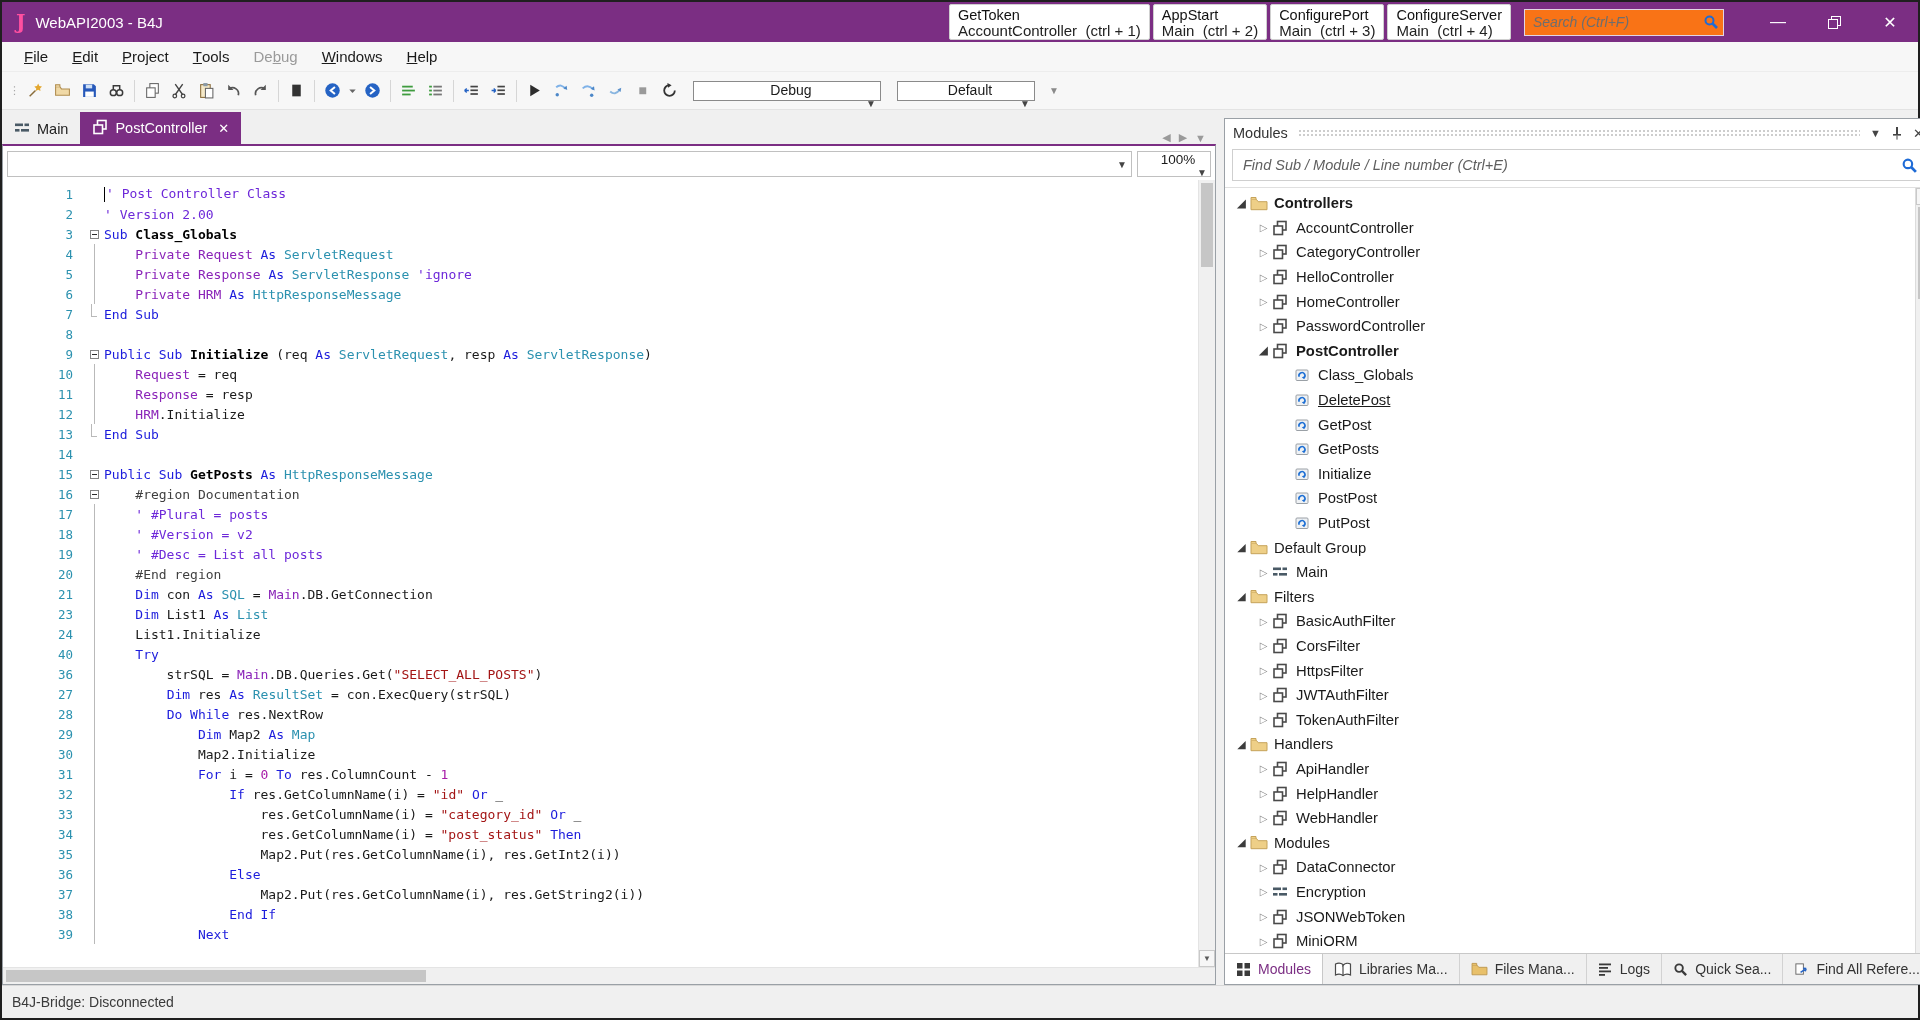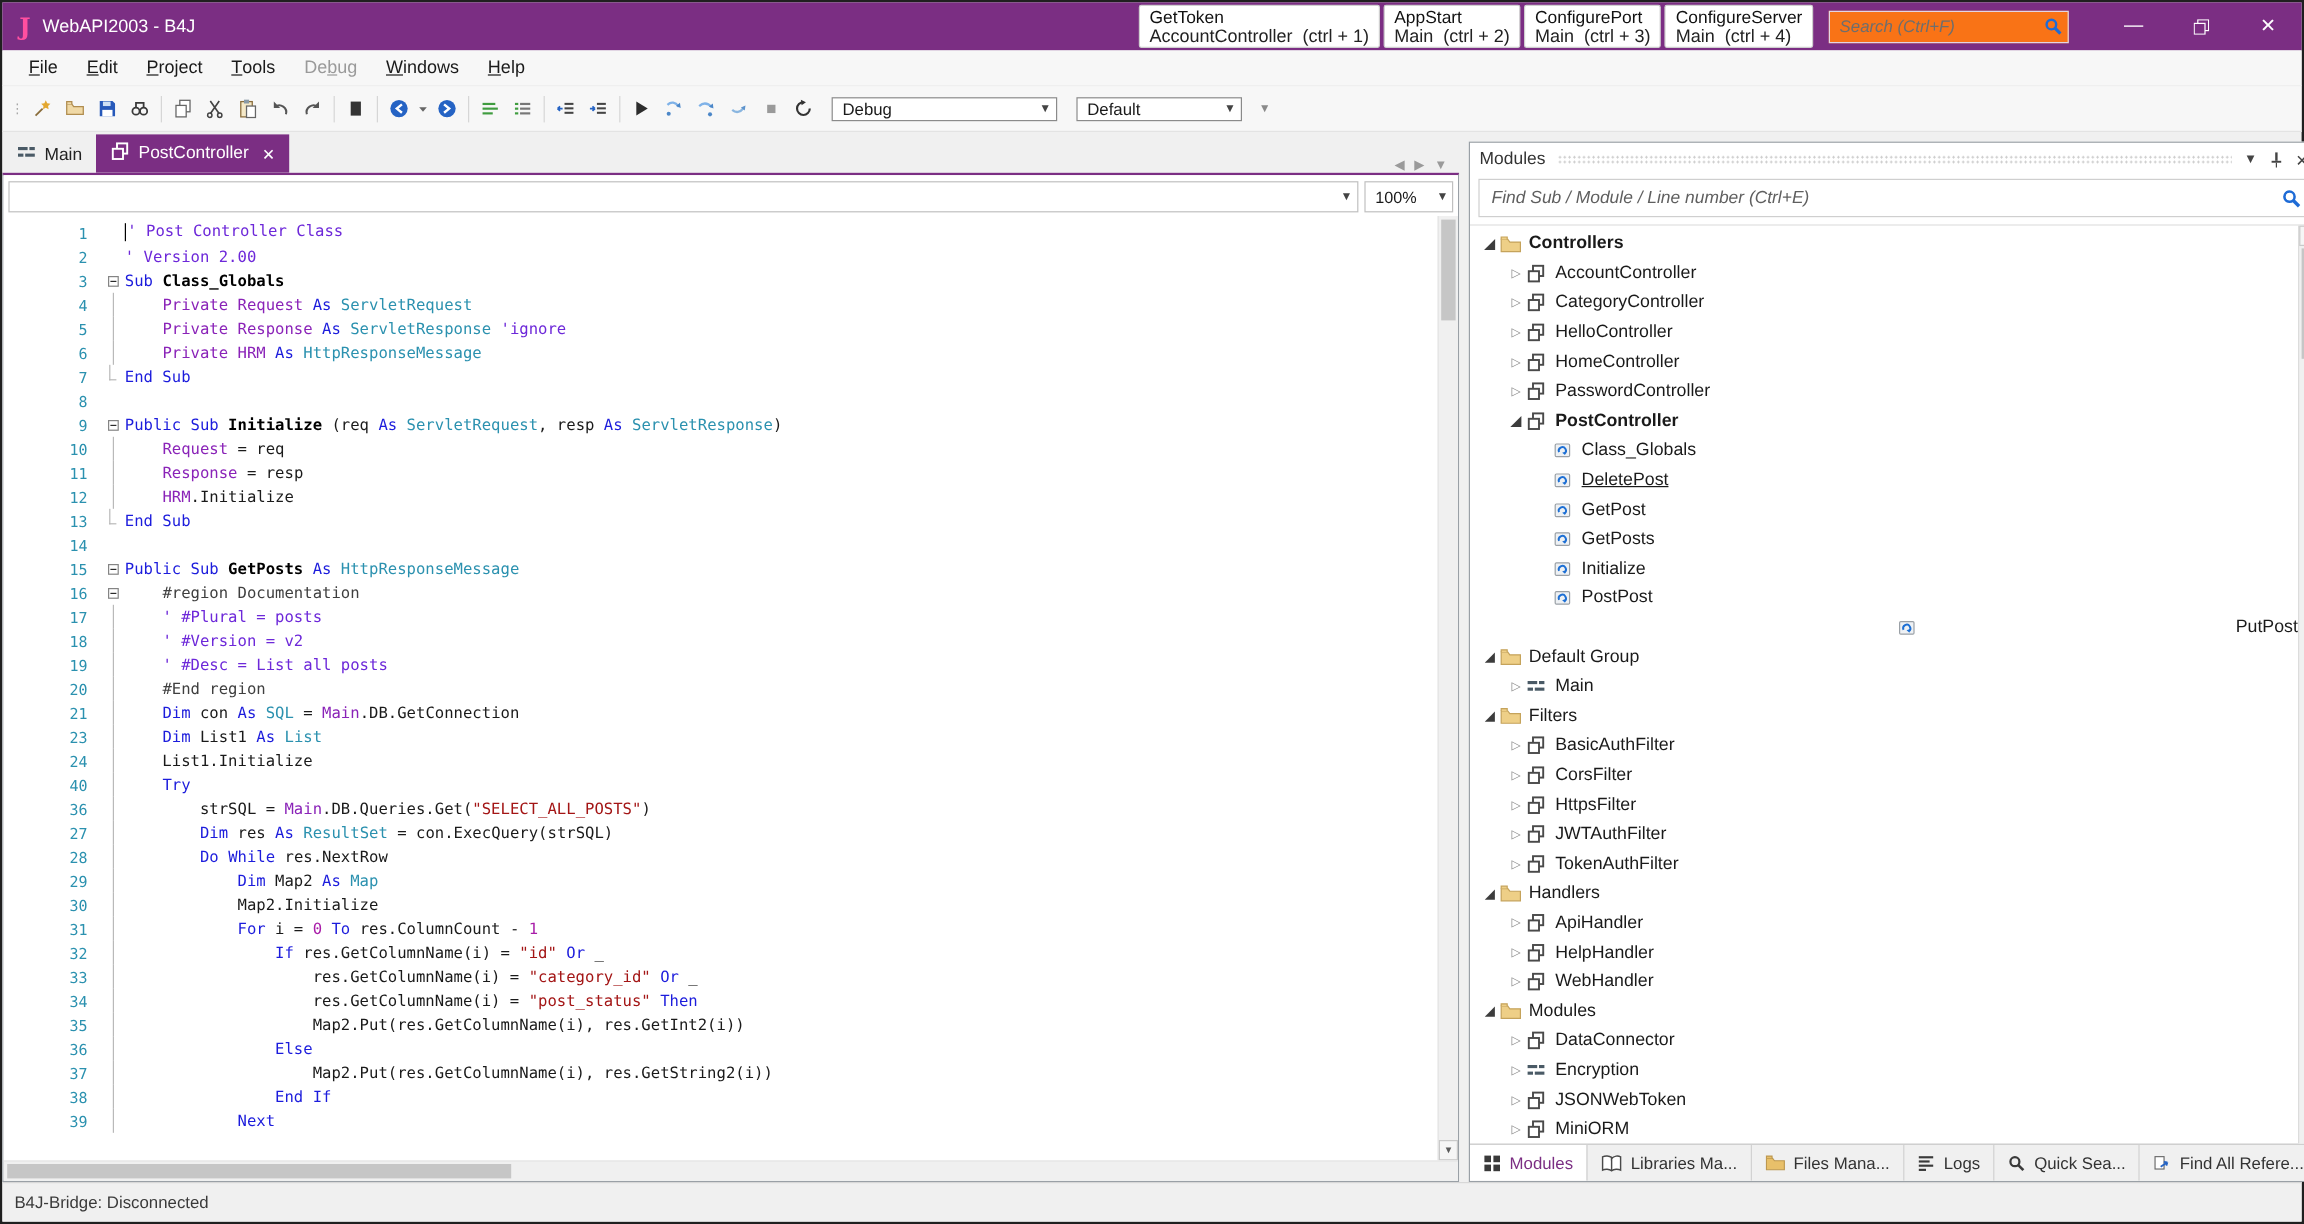--- a/index.html
+++ b/index.html
@@ -24,41 +24,41 @@
   .menu-item { font-size:15px; color:#1a1a1a; padding:0 12px; height:100%; display:flex; align-items:center; }
   .menu-item.disabled { color:#9a9a9a; }
   .menu-item .mn { text-decoration:underline; }
 
   
   .toolbar { height:38px; background:#f7f7f7; display:flex; align-items:center; padding-left:4px; flex:none; border-bottom:1px solid #e3e3e3; }
   .grip { color:#a8a8a8; font-size:11px; letter-spacing:-1px; margin:0 3px; }
   .tbtn { width:27px; height:27px; display:flex; align-items:center; justify-content:center; border-radius:2px; }
   .tbtn.narrow { width:13px; }
   .tsep { width:1px; height:22px; background:#d6d6d6; margin:0 4px; flex:none; }
-  .combo { height:20px; background:#fff; border:1px solid #8a8a8a; display:flex; align-items:center; font-size:14px; color:#1a1a1a; padding-left:8px; position:relative; }
+  .combo { height:20px; background:#fff; border:1px solid #8a8a8a; display:flex; align-items:center; font-size:14px; color:#1a1a1a; padding-left:8px; position:relative;flex-direction:column; }
   .combo .carrow { margin-left:auto; width:18px; text-align:center; color:#444; font-size:10px; }
   .combo.mode { width:188px; margin-left:10px; }
   .combo.build { width:138px; margin-left:16px; }
   .tb-overflow { margin-left:14px; color:#8a8a8a; font-size:10px; }
 
   
   .content { flex:1; display:flex; min-height:0; }
   .editor-col { width:1214px; flex:none; display:flex; flex-direction:column; min-height:0; }
 
   .tabbar { height:34px; display:flex; align-items:flex-end; background:#f0f0f0; flex:none; }
   .tab { height:30px; display:flex; align-items:center; padding:0 12px; font-size:14.5px; color:#222; gap:7px; }
   .tab.active { background:#7b2e83; color:#fff; height:32px; }
   .tab .closex { font-size:13px; margin-left:4px; }
   .tabnav { margin-left:auto; display:flex; align-items:center; gap:8px; padding-right:10px; color:#9a9a9a; font-size:11px; }
 
   .editor-frame { flex:1; background:#fff; border:1px solid #9aa0a6; border-top:2px solid #7b2e83; display:flex; flex-direction:column; min-height:0; }
   .combo-row { height:34px; display:flex; align-items:center; padding:4px 4px 2px 4px; background:#fff; flex:none; gap:5px; }
   .bigcombo { flex:1; height:26px; border:1px solid #c0c0c0; background:#fff; display:flex; align-items:center; }
   .bigcombo .carrow { margin-left:auto; width:18px; text-align:center; color:#444; font-size:10px; }
-  .zoomcombo { width:74px; height:26px; border:1px solid #c0c0c0; background:#fff; display:flex; align-items:center; font-size:13.5px; color:#1a1a1a; padding-left:8px; }
+  .zoomcombo { width:74px; height:26px; border:1px solid #c0c0c0; background:#fff; display:flex; align-items:center; font-size:13.5px; color:#1a1a1a; padding-left:8px;flex-direction:column; }
   .zoomcombo .carrow { margin-left:auto; width:16px; text-align:center; color:#444; font-size:10px; }
 
   .code-wrap { flex:1; display:flex; min-height:0; position:relative; }
   .code-area { flex:1; overflow:hidden; padding-top:4px; font-family:"DejaVu Sans Mono",monospace; font-size:13px; background:#fff; }
   .cline { height:20px; display:flex; align-items:center; white-space:pre; }
   .lnum { width:84px; flex:none; text-align:right; padding-right:14px; color:#2b91af; font-size:12.5px; }
   .fold { width:14px; flex:none; height:20px; display:flex; align-items:center; justify-content:center; position:relative; }
   .fbox { width:9px; height:9px; border:1px solid #848484; background:#fff; position:relative; }
   .fbox::after { content:""; position:absolute; left:1px; right:1px; top:3px; height:1px; background:#2b2b2b; }
   .fvline { width:1px; height:20px; background:#b9b9b9; }
@@ -571,21 +571,21 @@
               <span class="tarrow"></span>
               <span class="ticon">
                 <svg width="16" height="16" viewBox="0 0 16 16">
                   <rect x="2" y="3" width="12" height="10.5" rx="1" fill="#eef1f4" stroke="#9aa0a6"></rect>
                   <path d="M5.2 9.8 a3 3 0 1 1 4.6 1.2" fill="none" stroke="#1d6fd4" stroke-width="1.6"></path>
                   <path d="M10.8 9.2 l-0.6 3 -2.4-1.9z" fill="#1d6fd4"></path>
                 </svg>
               </span>
               <span class="tlabel">PostPost</span>
             </div>
-            <div class="trow" style="padding-left: 80px; justify-content: space-between;">
+            <div class="trow" style="padding-left: 52px;">
               <span class="tarrow"></span>
               <span class="ticon">
                 <svg width="16" height="16" viewBox="0 0 16 16">
                   <rect x="2" y="3" width="12" height="10.5" rx="1" fill="#eef1f4" stroke="#9aa0a6"></rect>
                   <path d="M5.2 9.8 a3 3 0 1 1 4.6 1.2" fill="none" stroke="#1d6fd4" stroke-width="1.6"></path>
                   <path d="M10.8 9.2 l-0.6 3 -2.4-1.9z" fill="#1d6fd4"></path>
                 </svg>
               </span>
               <span class="tlabel">PutPost</span>
             </div>

